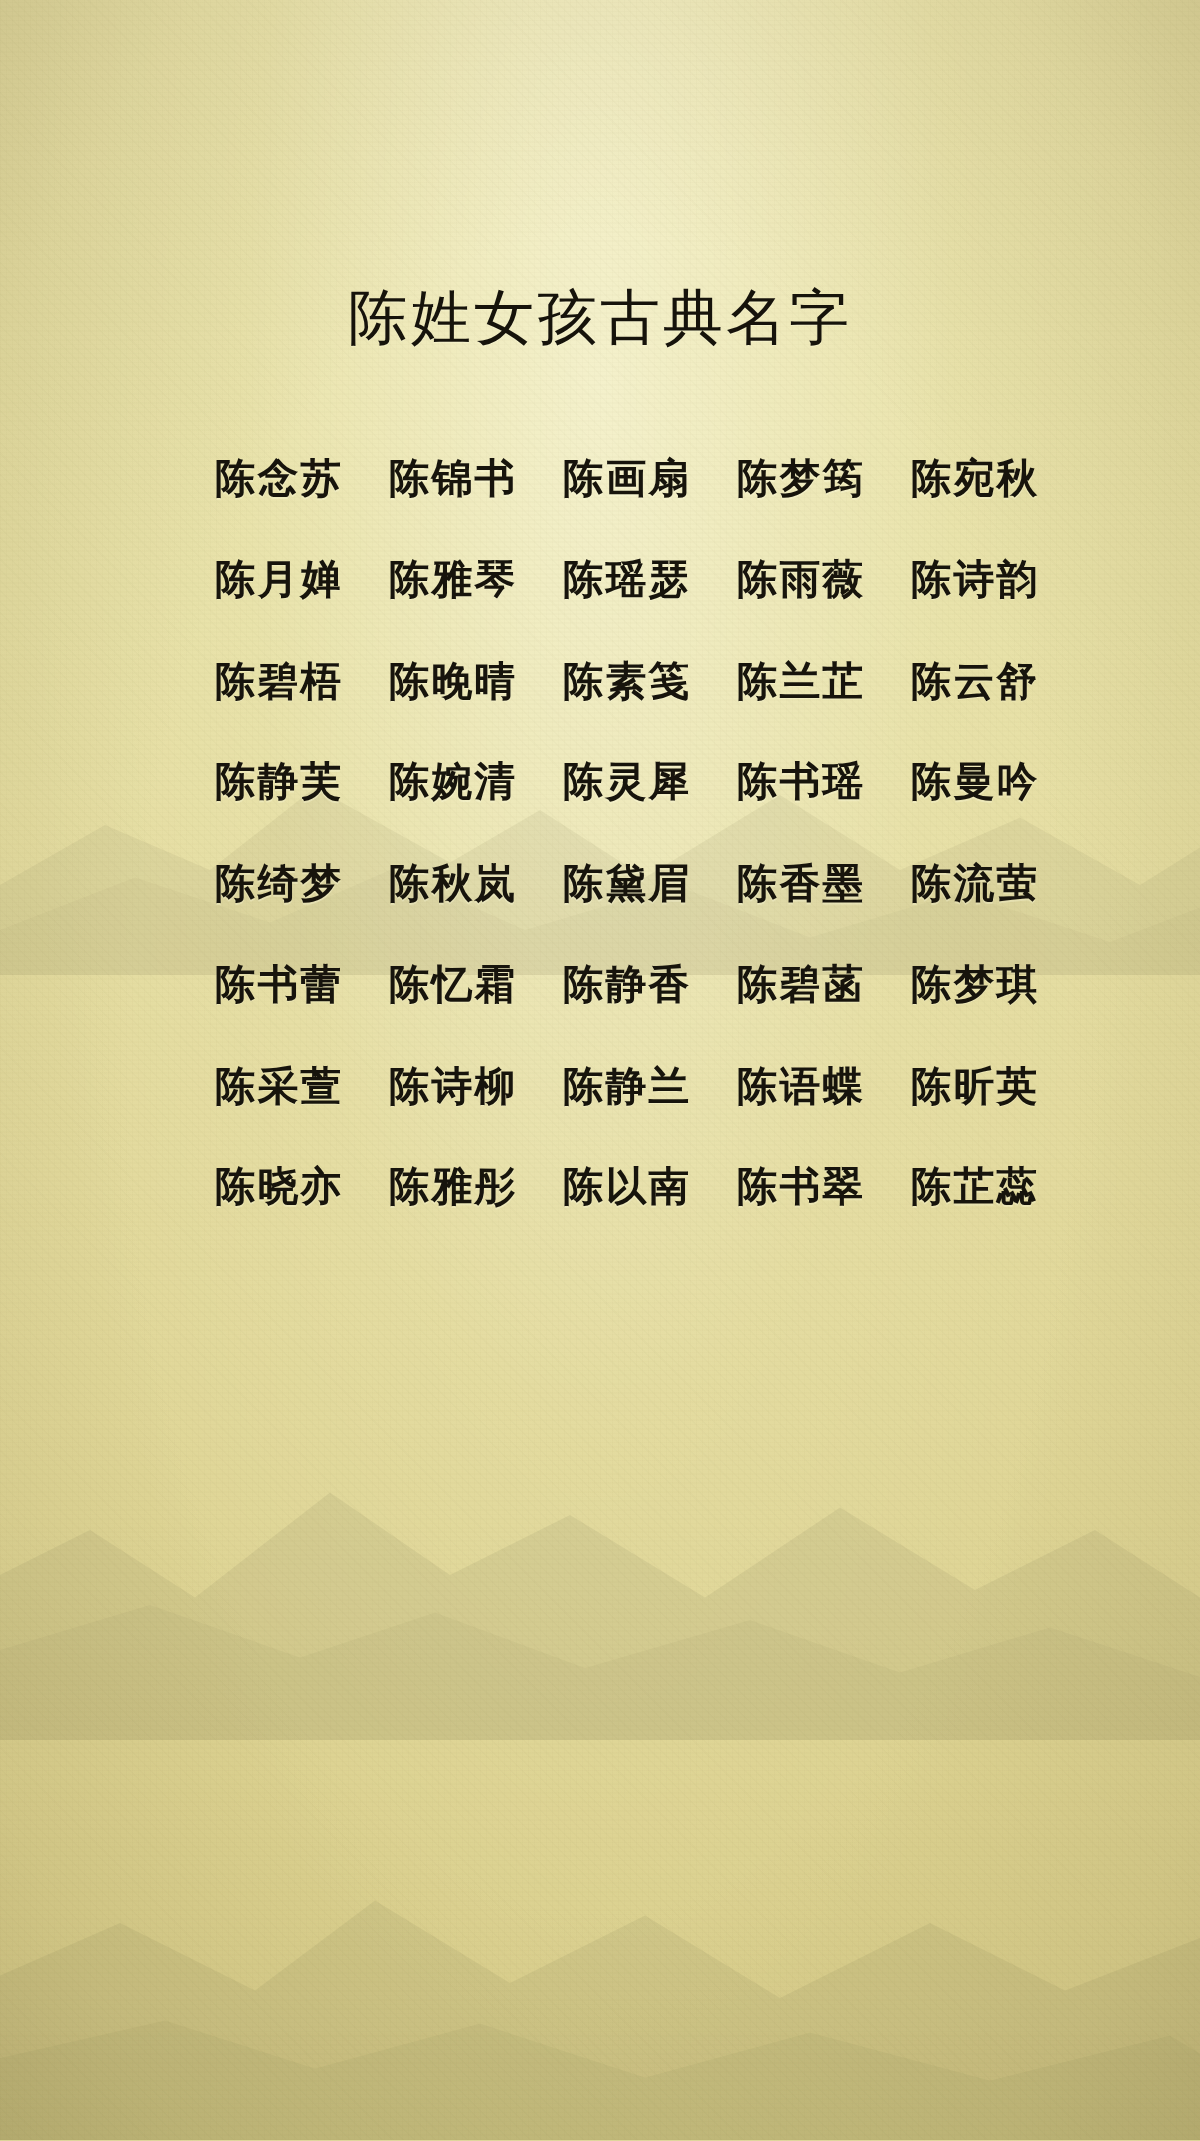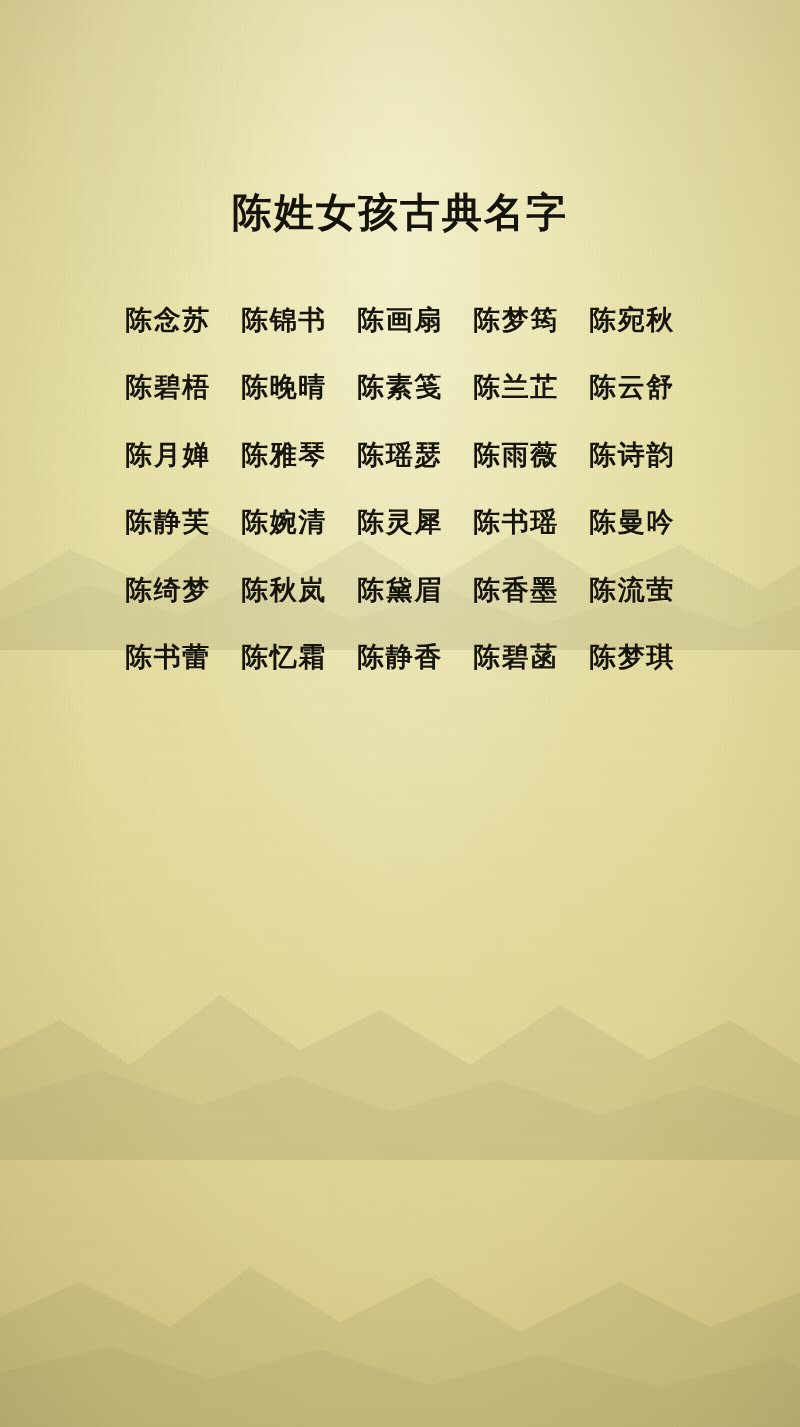--- a/index.html
+++ b/index.html
@@ -69,40 +69,40 @@
   }
 
   #title {
     position: absolute;
     top: 186px;
     left: 0;
     width: 800px;
     text-align: center;
     font-size: 40px;
     line-height: 52px;
-    font-weight: bold;
+    font-weight: normal;
     letter-spacing: 2px;
     color: #16130b;
     font-family: "DejaVu Sans", "Liberation Sans", sans-serif;
     text-shadow: 0 1px 0 rgba(255,255,230,0.35);
   }
 
   #name-grid {
     position: absolute;
     top: 286px;
     left: 92px;
     width: 616px;
     display: flex;
     flex-direction: column;
   }
 
   .name-row {
     display: flex;
     flex-direction: row;
-    justify-content: center;
+    justify-content: flex-end;
     height: 67.5px;
     align-items: center;
   }
 
   .name-cell {
     flex: 0 0 auto;
     width: 116px;
     text-align: center;
     font-size: 27px;
     line-height: 34px;
@@ -141,49 +141,63 @@
 
   <div id="name-grid">
     <div class="name-row">
       <div class="name-cell">陈念苏</div>
       <div class="name-cell">陈锦书</div>
       <div class="name-cell">陈画扇</div>
       <div class="name-cell">陈梦筠</div>
       <div class="name-cell">陈宛秋</div>
     </div>
     <div class="name-row">
+      <div class="name-cell">陈月婵</div>
+      <div class="name-cell">陈雅琴</div>
+      <div class="name-cell">陈瑶瑟</div>
+      <div class="name-cell">陈雨薇</div>
+      <div class="name-cell">陈诗韵</div>
+    </div>
+    <div class="name-row">
       <div class="name-cell">陈碧梧</div>
       <div class="name-cell">陈晚晴</div>
       <div class="name-cell">陈素笺</div>
       <div class="name-cell">陈兰芷</div>
       <div class="name-cell">陈云舒</div>
     </div>
     <div class="name-row">
-      <div class="name-cell">陈月婵</div>
-      <div class="name-cell">陈雅琴</div>
-      <div class="name-cell">陈瑶瑟</div>
-      <div class="name-cell">陈雨薇</div>
-      <div class="name-cell">陈诗韵</div>
-    </div>
-    <div class="name-row">
       <div class="name-cell">陈静芙</div>
       <div class="name-cell">陈婉清</div>
       <div class="name-cell">陈灵犀</div>
       <div class="name-cell">陈书瑶</div>
       <div class="name-cell">陈曼吟</div>
     </div>
     <div class="name-row">
       <div class="name-cell">陈绮梦</div>
       <div class="name-cell">陈秋岚</div>
       <div class="name-cell">陈黛眉</div>
       <div class="name-cell">陈香墨</div>
       <div class="name-cell">陈流萤</div>
     </div>
     <div class="name-row">
       <div class="name-cell">陈书蕾</div>
       <div class="name-cell">陈忆霜</div>
       <div class="name-cell">陈静香</div>
       <div class="name-cell">陈碧菡</div>
       <div class="name-cell">陈梦琪</div>
     </div>
+    <div class="name-row">
+      <div class="name-cell">陈采萱</div>
+      <div class="name-cell">陈诗柳</div>
+      <div class="name-cell">陈静兰</div>
+      <div class="name-cell">陈语蝶</div>
+      <div class="name-cell">陈昕英</div>
+    </div>
+    <div class="name-row">
+      <div class="name-cell">陈晓亦</div>
+      <div class="name-cell">陈雅彤</div>
+      <div class="name-cell">陈以南</div>
+      <div class="name-cell">陈书翠</div>
+      <div class="name-cell">陈芷蕊</div>
+    </div>
   </div>
 
 </div>
 
 </body></html>

